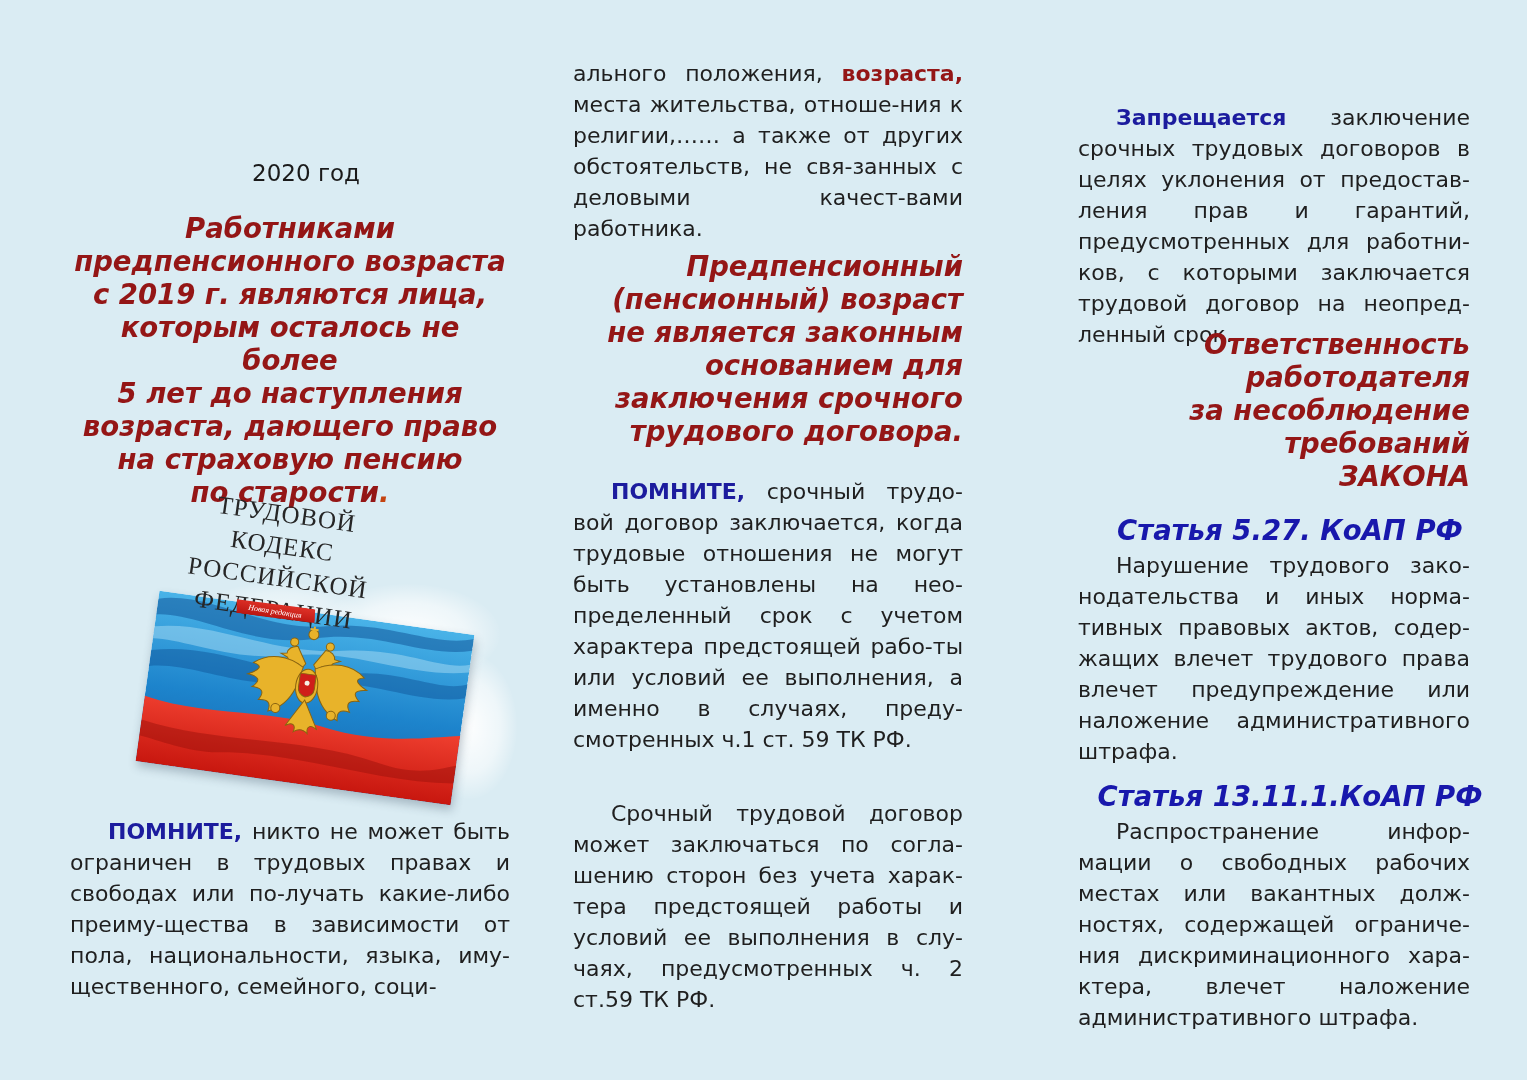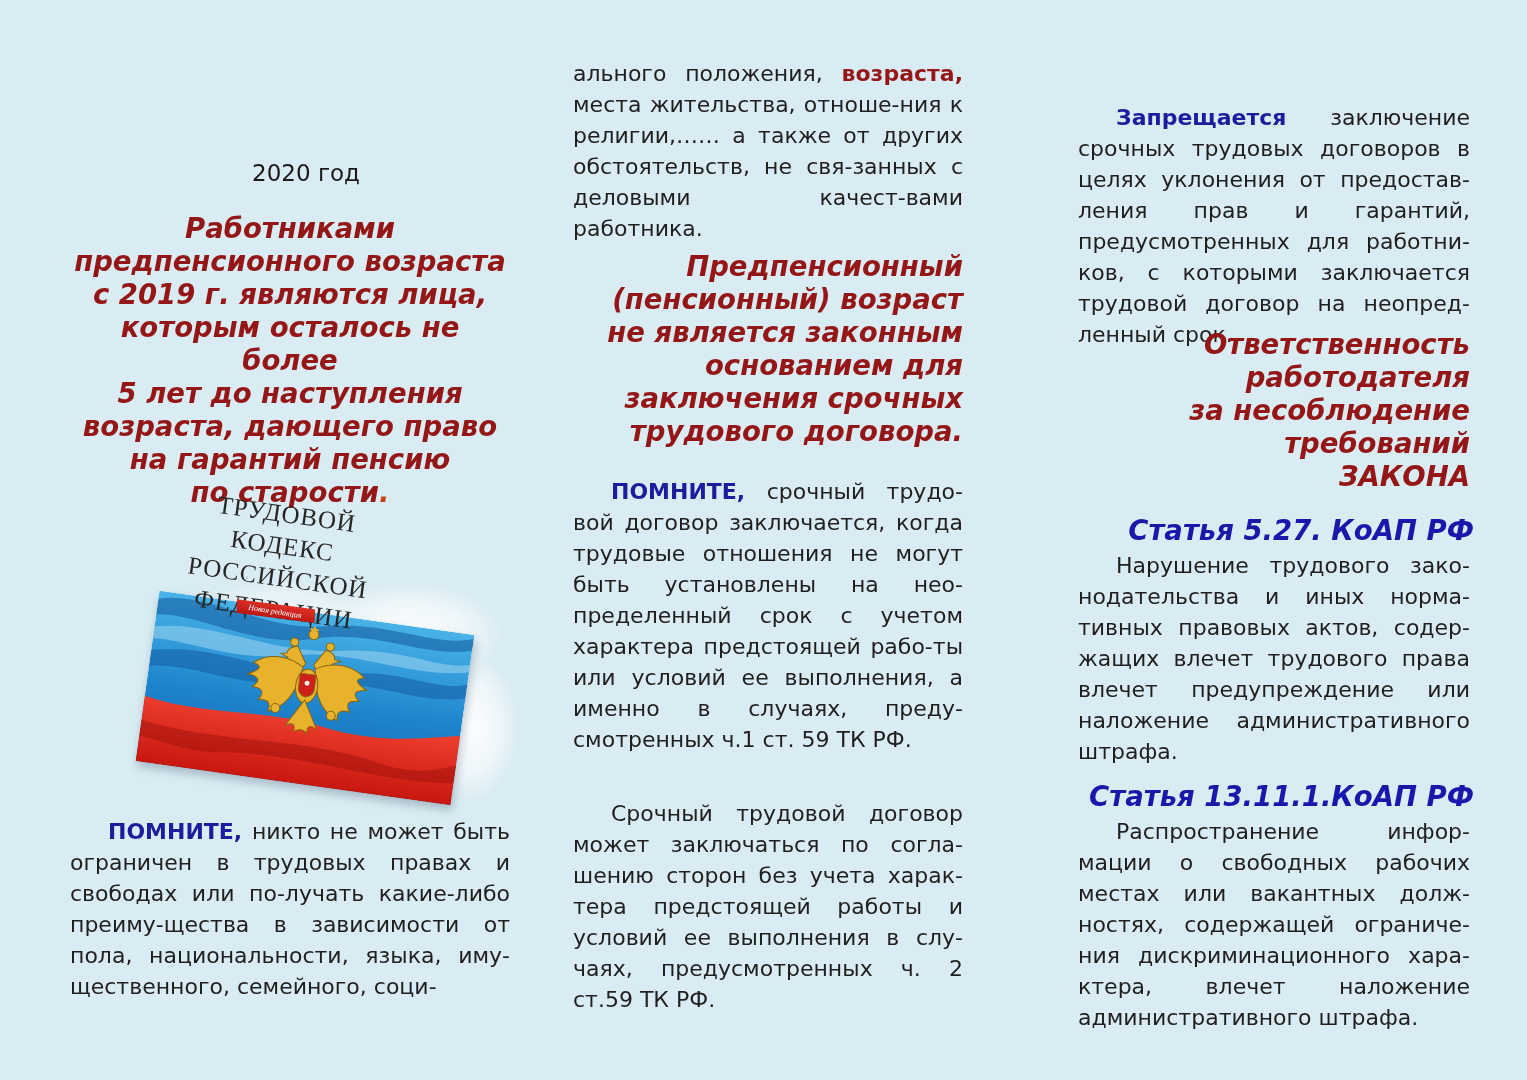--- a/index.html
+++ b/index.html
@@ -36,23 +36,23 @@
   .noindent{text-indent:0;}
   .lead-blue{color:#1c1c9e;font-weight:bold;}
   .hl-red{color:#941616;font-weight:bold;}
 
   .red-heading{
     position:absolute;left:0;width:100%;
     color:#941616;font-weight:bold;font-style:italic;
     font-size:27.5px;line-height:33px;text-align:right;
   }
   .article-title{
-    position:absolute;left:4px;width:100%;
+    position:absolute;left:16px;width:100%;
     color:#1818ac;font-weight:bold;font-style:italic;
-    font-size:27.5px;line-height:33px;text-align:right;
+    font-size:27.5px;line-height:33px;text-align:center;
   }
 
   
   .book{position:absolute;top:486px;left:70px;width:340px;height:340px;}
   .wash{position:absolute;border-radius:50%;background:radial-gradient(ellipse at center,rgba(255,255,255,0.95) 0%,rgba(255,255,255,0.55) 45%,rgba(255,255,255,0) 72%);z-index:0;}
   .wash1{left:175px;top:98px;width:185px;height:100px;}
   .wash2{left:282px;top:168px;width:95px;height:145px;}
   .wash3{left:60px;top:96px;width:160px;height:60px;opacity:.6;}
   .book-title{
     position:absolute;left:30px;top:12px;width:220px;
@@ -88,21 +88,21 @@
   <section class="col col1">
     <div class="year">2020 год</div>
 
     <div class="intro">
       <div>Работниками</div>
       <div>предпенсионного возраста</div>
       <div>с 2019 г. являются лица,</div>
       <div>которым осталось не более</div>
       <div>5 лет до наступления</div>
       <div>возраста, дающего право</div>
-      <div>на гарантий пенсию</div>
+      <div>на страховую пенсию</div>
       <div><span>по старости</span><span class="period">.</span></div>
     </div>
 
     <div class="book">
       <div class="wash wash3"></div>
       <div class="wash wash1"></div>
       <div class="wash wash2"></div>
 
       <div class="book-title">
         <div>ТРУДОВОЙ</div>
@@ -168,21 +168,21 @@
   </section>
 
   <section class="col col2">
     <p class="body noindent" style="top:58px"><span>ального положения, </span><span class="hl-red">возраста,</span><span> места жительства, отноше-ния к религии,…… а также от других обстоятельств, не свя-занных с деловыми качест-вами работника.</span></p>
 
     <div class="red-heading" style="top:250px">
       <div>Предпенсионный</div>
       <div>(пенсионный) возраст</div>
       <div>не является законным</div>
       <div>основанием для</div>
-      <div>заключения срочных</div>
+      <div>заключения срочного</div>
       <div>трудового договора.</div>
     </div>
 
     <p class="body" style="top:476px"><span class="lead-blue">ПОМНИТЕ,</span><span> срочный трудо-вой договор заключается, когда трудовые отношения не могут быть установлены на нео-пределенный срок с учетом характера предстоящей рабо-ты или условий ее выполнения, а именно в случаях, преду-смотренных ч.1 ст. 59 ТК РФ.</span></p>
 
     <p class="body" style="top:798px">Срочный трудовой договор может заключаться по согла-шению сторон без учета харак-тера предстоящей работы и условий ее выполнения в слу-чаях, предусмотренных ч. 2 ст.59 ТК РФ.</p>
   </section>
 
   <section class="col col3">
     <p class="body" style="top:102px"><span class="lead-blue">Запрещается</span><span> заключение срочных трудовых договоров в целях уклонения от предостав-ления прав и гарантий, предусмотренных для работни-ков, с которыми заключается трудовой договор на неопред-ленный срок.</span></p>

